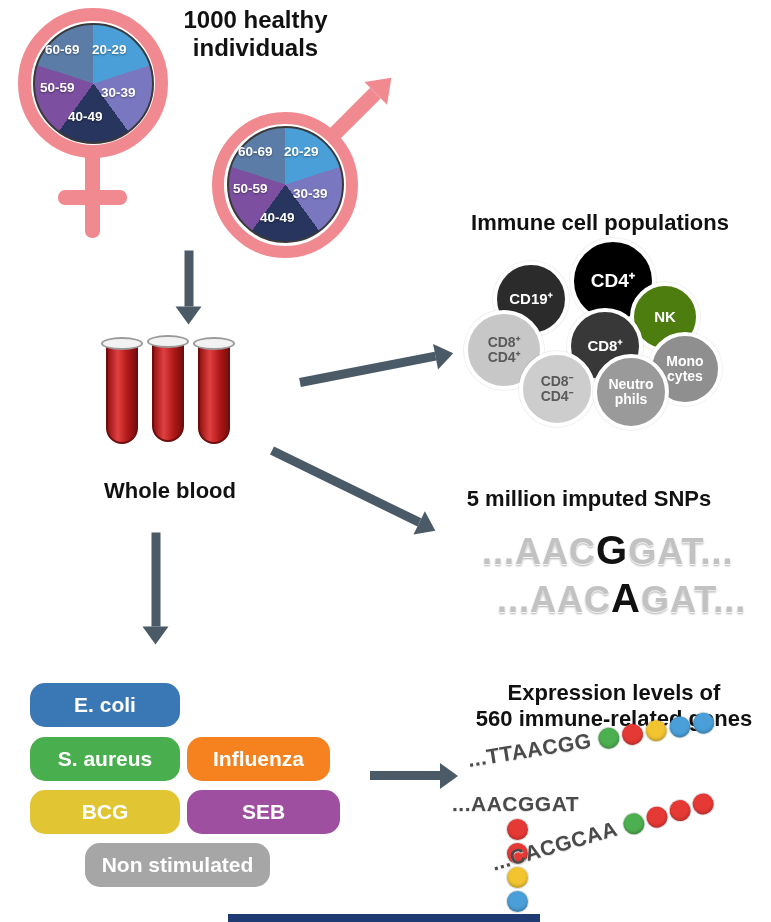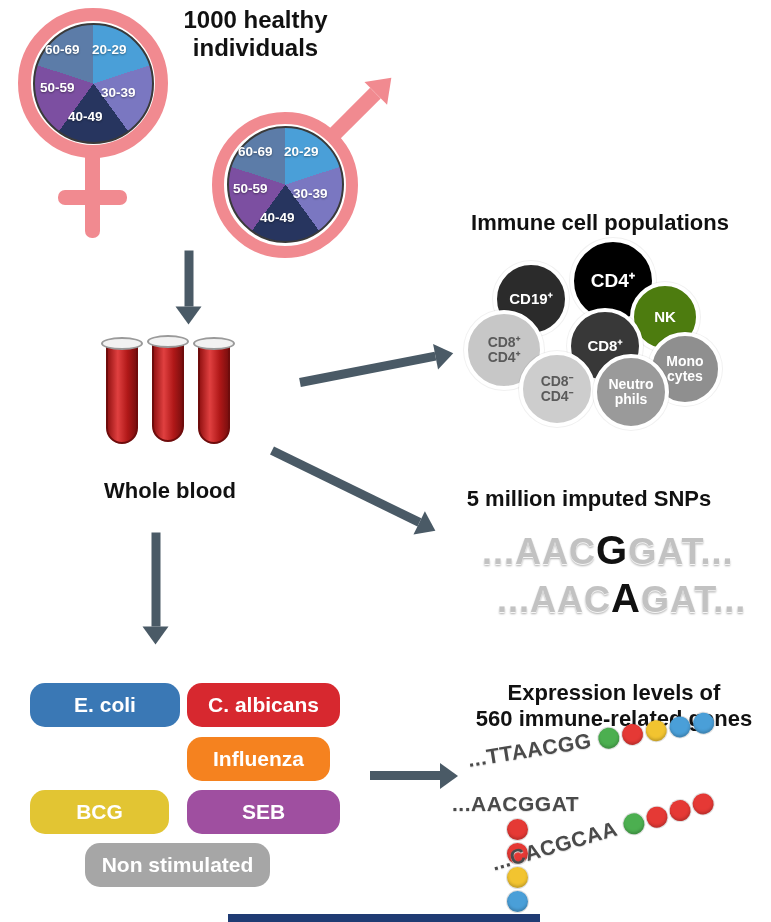--- a/index.html
+++ b/index.html
@@ -144,23 +144,23 @@
 
   <div class="abs sec-title" style="left:424px;top:486px;width:330px;" data-bind="snps.title">5 million imputed SNPs</div>
   <div class="snp-line" style="left:482px;top:528px;">
     <span class="dim" data-bind="snps.sequences.0.prefix">...AAC</span><span class="var" data-bind="snps.sequences.0.variant">G</span><span class="dim" data-bind="snps.sequences.0.suffix">GAT...</span>
   </div>
   <div class="snp-line" style="left:497px;top:576px;">
     <span class="dim" data-bind="snps.sequences.1.prefix">...AAC</span><span class="var" data-bind="snps.sequences.1.variant">A</span><span class="dim" data-bind="snps.sequences.1.suffix">GAT...</span>
   </div>
 
   <div class="pill" style="left: 30px; top: 683px; width: 150px; background: rgb(58, 120, 181);" data-bind="stimulations.items.0.label">E. coli</div>
-  <div class="pill" style="left: 187px; top: 683px; width: 153px; background: rgb(215, 40, 47);" data-bind="stimulations.items.1.label">C. albicans</div>
+  <div class="pill" style="left: 30px; top: 737px; width: 150px; background: rgb(73, 174, 77);" data-bind="stimulations.items.2.label">S. aureus</div>
   <div class="pill" style="left: 187px; top: 737px; width: 143px; background: rgb(245, 130, 31);" data-bind="stimulations.items.3.label">Influenza</div>
-  <div class="pill" style="left: 30px; top: 790px; width: 139px; background: rgb(226, 197, 51);" data-bind="stimulations.items.4.label">BCG</div>
+  <div class="pill" style="left: 30px; top: 790px; width: 150px; background: rgb(226, 197, 51);" data-bind="stimulations.items.4.label">BCG</div>
   <div class="pill" style="left: 187px; top: 790px; width: 153px; background: rgb(159, 79, 160);" data-bind="stimulations.items.5.label">SEB</div>
   <div class="pill" style="left: 85px; top: 843px; width: 185px; background: rgb(166, 166, 166);" data-bind="stimulations.items.6.label">Non stimulated</div>
 
   <div class="arrow" style="left:370px;top:771px;width:70px;">
       <div class="head"></div>
     </div>
 
   <div class="abs sec-title" style="left:458px;top:680px;width:312px;" data-bind="expression.title">Expression levels of
 560 immune-related genes</div>
 

